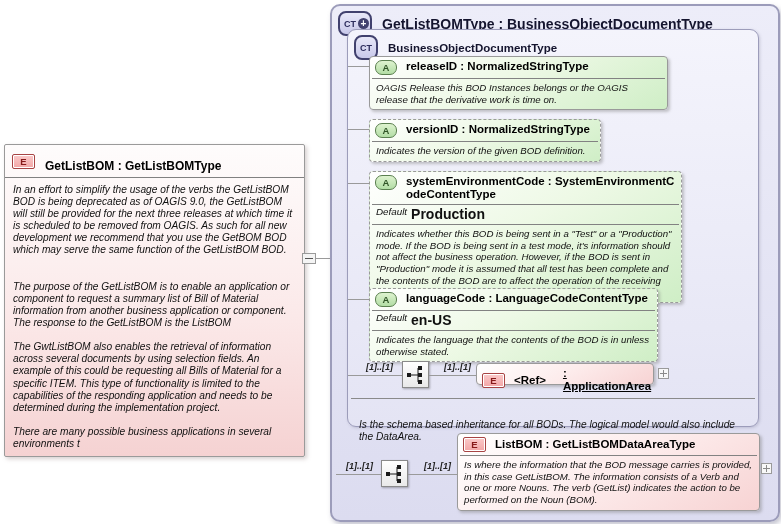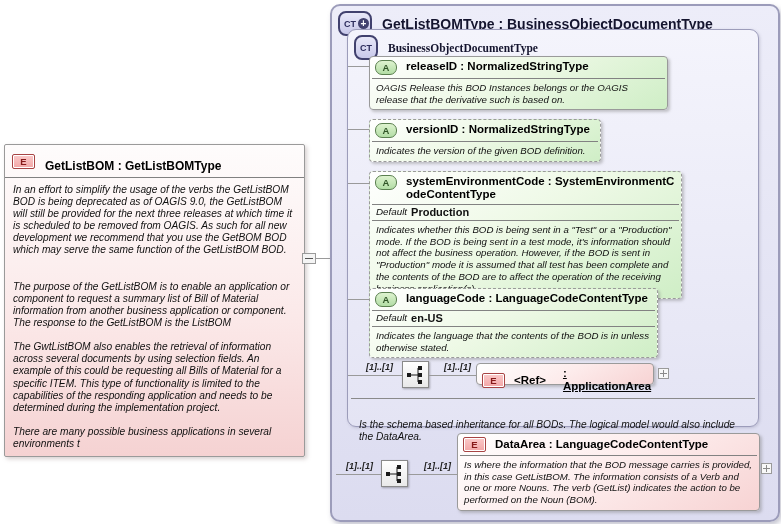--- a/index.html
+++ b/index.html
@@ -37,21 +37,21 @@
   .node { position:absolute; border:1px solid #9a9a9a; border-radius:4px;
           box-shadow:2px 2px 3px rgba(120,120,120,.4); }
   .node.green { background:linear-gradient(150deg,#ffffff 0%,#eef9e6 45%,#cfeec6 100%); }
   .node.pink  { background:linear-gradient(150deg,#ffffff 0%,#fdecec 50%,#f7d3d3 100%); }
   .node.dashed { border-style:dashed; }
   .node-head { display:flex; align-items:flex-start; gap:9px; padding:3px 6px 3px 5px; }
   .node-title { font-weight:bold; font-size:11.5px; line-height:13px; color:#000; }
   .node-title.wrap { flex:1; text-align:left; word-break:break-all; white-space:normal; }
   .default-row { display:flex; gap:4px; margin:0 2px; padding:1px 4px 2px; border-top:1px solid #828282; }
   .def-label { font-style:italic; font-size:9.8px; color:#101010; }
-  .def-value { font-weight:bold; font-size:11px; color:#101010; }
+  .def-value { font-weight:bold; font-size:14px; color:#101010; }
   .node-annot { margin:0 2px; padding:3px 4px 4px; border-top:1px solid #828282;
                 font-style:italic; font-size:9.7px; line-height:11.7px; color:#101010; }
 
   
   .elem-box { position:absolute; border:1px solid #9a9a9a; border-radius:2px;
               background:linear-gradient(180deg,#fefcfc 0%,#fbe9e9 55%,#f5d2d2 100%);
               box-shadow:2px 2px 4px rgba(140,120,120,.35); }
   .box-head { display:flex; align-items:center; gap:10px; padding:4px 7px; border-bottom:1px solid #808080; }
   .box-title { font-weight:bold; font-size:12px; color:#000;margin-top:10px; }
   .box-body { padding:6px 8px; font-style:italic; font-size:10.2px; line-height:12.1px;
@@ -102,32 +102,32 @@
       </span>
       <span class="c-title">GetListBOMType : BusinessObjectDocumentType</span>
     </div>
   </div>
 
   <div class="container inner" style="left:347px; top:29px; width:410px; height:396px;">
     <div class="c-head">
       <span class="ct-badge">
         <span>CT</span>
       </span>
-      <span class="c-title" style="font-size:11.5px;font-family:Liberation Serif, serif;">BusinessObjectDocumentType</span>
+      <span class="c-title" style="font-size:11.5px;">BusinessObjectDocumentType</span>
     </div>
     <div class="inner-annot">Is the schema based inheritance for all BODs. The logical model would also include the DataArea.</div>
   </div>
 
   <div class="cline" style="left:348px; top:66px; width:21px;"></div>
   <div class="node green" style="left:369px; top:56px; width:297px; min-height:48px;">
     <div class="node-head">
       <span class="a-badge">A</span>
       <span class="node-title">releaseID : NormalizedStringType</span>
     </div>
-    <div class="node-annot">OAGIS Release this BOD Instances belongs or the OAGIS release that the derivative such is based on.</div>
+    <div class="node-annot">OAGIS Release this BOD Instances belongs or the OAGIS release that the derivative work is time on.</div>
   </div>
 
   <div class="cline" style="left:348px; top:129px; width:21px;"></div>
   <div class="node green dashed" style="left:369px; top:119px; width:230px; min-height:40px;">
     <div class="node-head">
       <span class="a-badge">A</span>
       <span class="node-title">versionID : NormalizedStringType</span>
     </div>
     <div class="node-annot">Indicates the version of the given BOD definition.</div>
   </div>
@@ -196,21 +196,21 @@
       <rect x="12" y="1" width="4" height="4" fill="#1a1a1a"></rect>
       <rect x="12" y="8" width="4" height="4" fill="#1a1a1a"></rect>
       <rect x="12" y="15" width="4" height="4" fill="#1a1a1a"></rect>
     </svg>
   </div>
   <div class="cline" style="left:408px; top:474px; width:49px;"></div>
   <div class="occ" style="left:424px; top:461px;">[1]..[1]</div>
   <div class="node pink" style="left:457px; top:433px; width:301px; min-height:76px;">
     <div class="node-head" style="align-items:center;">
       <span class="e-badge">E</span>
-      <span class="node-title">DataArea : LanguageCodeContentType</span>
+      <span class="node-title">ListBOM : GetListBOMDataAreaType</span>
     </div>
     <div class="node-annot">Is where the information that the BOD message carries is provided, in this case GetListBOM. The information consists of a Verb and one or more Nouns. The verb (GetList) indicates the action to be performed on the Noun (BOM).</div>
   </div>
   <div class="plusbox" style="left:761px; top:463px;">
     <svg width="9" height="9" viewBox="0 0 9 9">
       <line x1="1" y1="4.5" x2="8" y2="4.5" stroke="#8a8a8a" stroke-width="1"></line>
       <line x1="4.5" y1="1" x2="4.5" y2="8" stroke="#8a8a8a" stroke-width="1"></line>
     </svg>
   </div>
 

